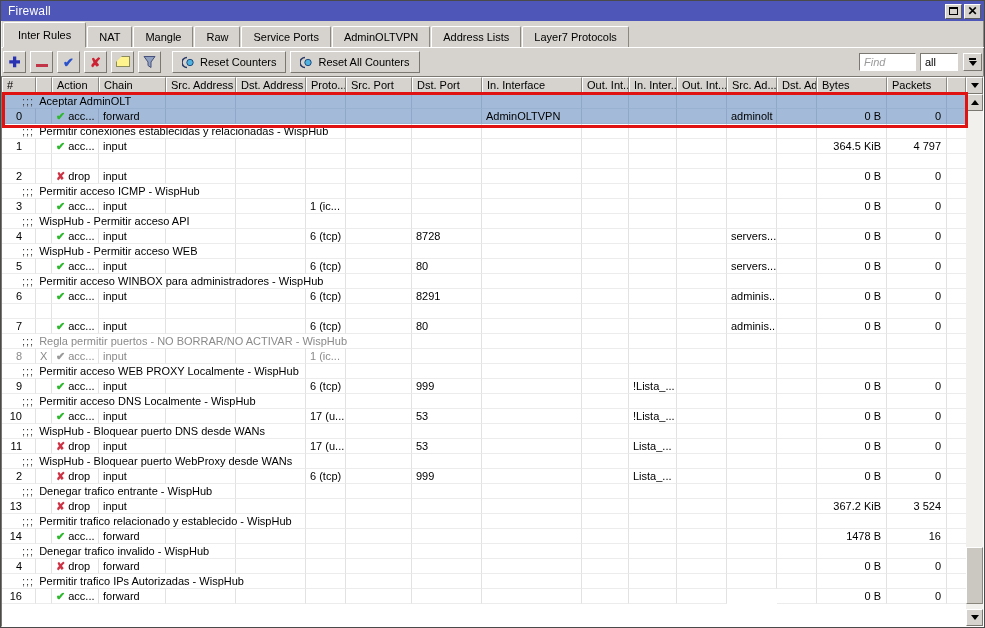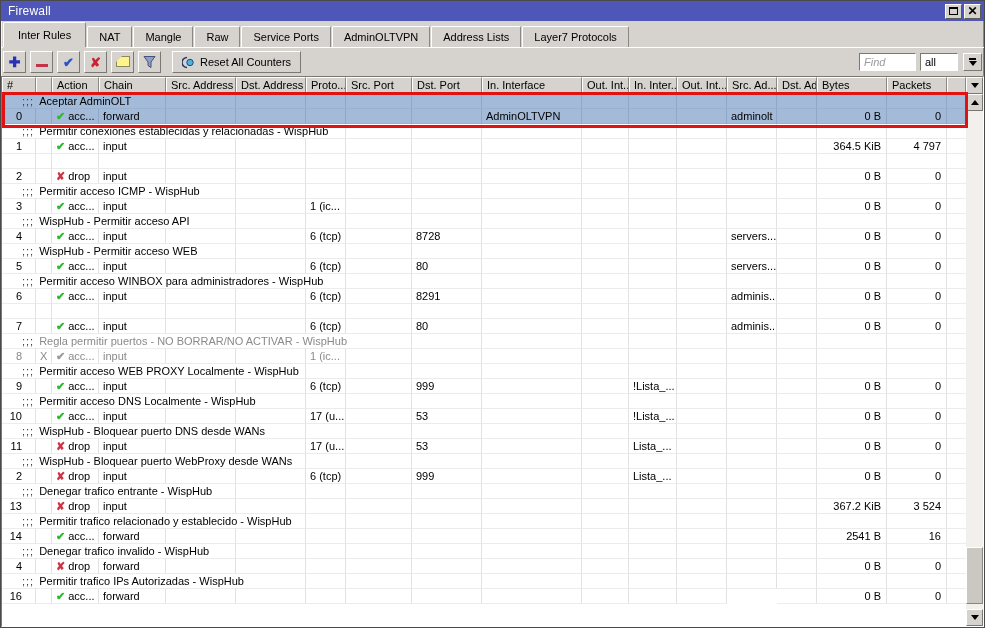--- a/index.html
+++ b/index.html
@@ -221,20 +221,27 @@
             </svg>
           </span>
         </button>
       </span>
     <span class="gap"></span>
     <button class="txt-btn">
       <svg width="13" height="13" viewBox="0 0 13 13">
         <path d="M5 1.5 A5 5 0 0 0 5 11.5" fill="none" stroke="#2a3a66" stroke-width="1.6"></path>
         <circle cx="8" cy="6.5" r="3.2" fill="#4fb2e0" stroke="#1e4a80" stroke-width="1"></circle>
       </svg>
+      <span>Reset Counters</span>
+    </button>
+    <button class="txt-btn">
+      <svg width="13" height="13" viewBox="0 0 13 13">
+        <path d="M5 1.5 A5 5 0 0 0 5 11.5" fill="none" stroke="#2a3a66" stroke-width="1.6"></path>
+        <circle cx="8" cy="6.5" r="3.2" fill="#4fb2e0" stroke="#1e4a80" stroke-width="1"></circle>
+      </svg>
       <span>Reset All Counters</span>
     </button>
     <span class="spacer-flex"></span>
     <input class="find-input" type="text" placeholder="Find" style="">
     <span class="combo">
         <span>all</span>
       </span>
     <span class="combo-btn">
       <span class="dd-bar"></span>
       <span class="dd-tri"></span>
@@ -868,21 +875,21 @@
           <div class="cell" style="width: 70px;"></div>
           <div class="cell" style="width: 40px;"></div>
           <div class="cell" style="width: 66px;"></div>
           <div class="cell" style="width: 70px;"></div>
           <div class="cell" style="width: 100px;"></div>
           <div class="cell" style="width: 47px;"></div>
           <div class="cell" style="width: 48px;"></div>
           <div class="cell" style="width: 50px;"></div>
           <div class="cell" style="width: 50px;"></div>
           <div class="cell" style="width: 40px;"></div>
-          <div class="cell r" style="width: 70px;">2541 B</div>
+          <div class="cell r" style="width: 70px;">1478 B</div>
           <div class="cell r" style="width: 60px;">16</div>
           <div class="cell last" style="width: 18px;"></div>
         </div>
         <div class="row">
           <div class="cell num" style="width: 34px;"></div>
           <div class="cell" style="width: 16px;"></div>
           <div class="cell" style="width: 47px;"></div>
           <div class="cell" style="width: 67px;"></div>
           <div class="cell" style="width: 70px;"></div>
           <div class="cell" style="width: 70px;"></div>

